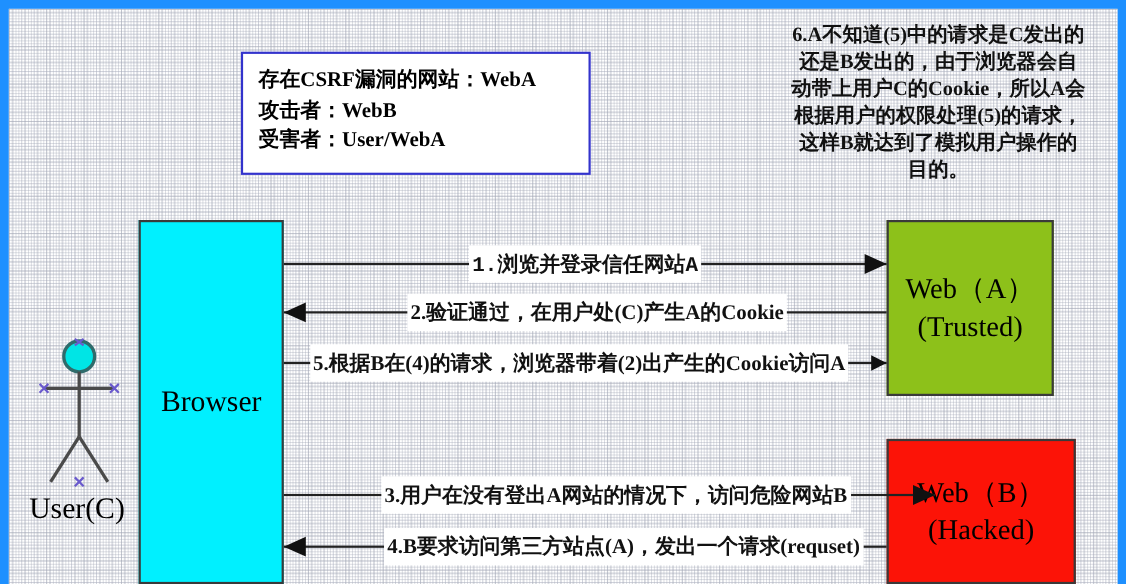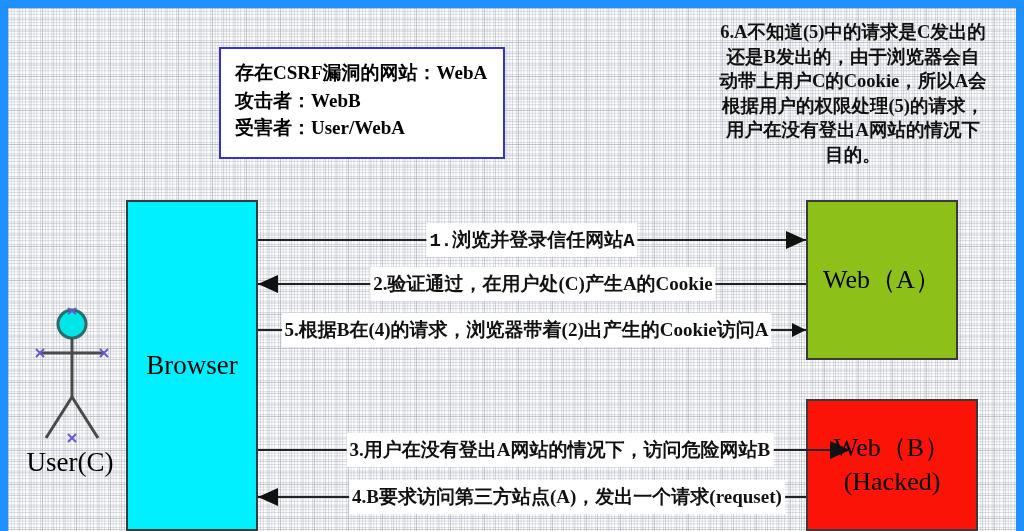--- a/index.html
+++ b/index.html
@@ -64,21 +64,21 @@
     justify-content: center;
     color: #000;
     line-height: 1.15;
   }
 
   
   #legend {
     position: absolute;
     left: 219px;
     top: 47px;
-    width: 286px;
+    width: 318px;
     height: 112px;
     box-sizing: border-box;
     background: #ffffff;
     border: 2px solid #3333cc;
     padding: 10px 0 0 14px;
     font-size: 19px;
     line-height: 1.45;
     color: #000;
   }
   #legend div { white-space: nowrap; font-weight: 600; }
@@ -193,21 +193,21 @@
     <div>存在CSRF漏洞的网站：WebA</div>
     <div>攻击者：WebB</div>
     <div>受害者：User/WebA</div>
   </div>
 
   <div id="note">
     <div>6.A不知道(5)中的请求是C发出的</div>
     <div>还是B发出的，由于浏览器会自</div>
     <div>动带上用户C的Cookie，所以A会</div>
     <div>根据用户的权限处理(5)的请求，</div>
-    <div>用户在没有登出A网站的情况下</div>
+    <div>这样B就达到了模拟用户操作的</div>
     <div>目的。</div>
   </div>
 
   <div id="actor">
     <svg width="80" height="140" viewBox="0 0 80 140">
       <circle cx="40" cy="17" r="14" fill="#00E5E5" stroke="#2F6B6B" stroke-width="3"></circle>
       <line x1="40" y1="31" x2="40" y2="90" stroke="#4a4a4a" stroke-width="3"></line>
       <line x1="8" y1="46" x2="72" y2="46" stroke="#4a4a4a" stroke-width="3"></line>
       <line x1="40" y1="90" x2="14" y2="131" stroke="#4a4a4a" stroke-width="3"></line>
       <line x1="40" y1="90" x2="66" y2="131" stroke="#4a4a4a" stroke-width="3"></line>
@@ -220,20 +220,21 @@
     </svg>
   </div>
   <div id="actor-label">User(C)</div>
 
   <div class="node" id="browser">
     <div>Browser</div>
   </div>
 
   <div class="node" id="webA">
     <div>Web（A）</div>
+    <div class="l2">(Trusted)</div>
   </div>
 
   <div class="node" id="webB">
     <div>Web（B）</div>
     <div class="l2">(Hacked)</div>
   </div>
 
   <div class="msg" style="left:258px; top:223px; width:548px;">
     <div class="line"></div>
     <div class="arrow-r" style="right:0;"></div>

